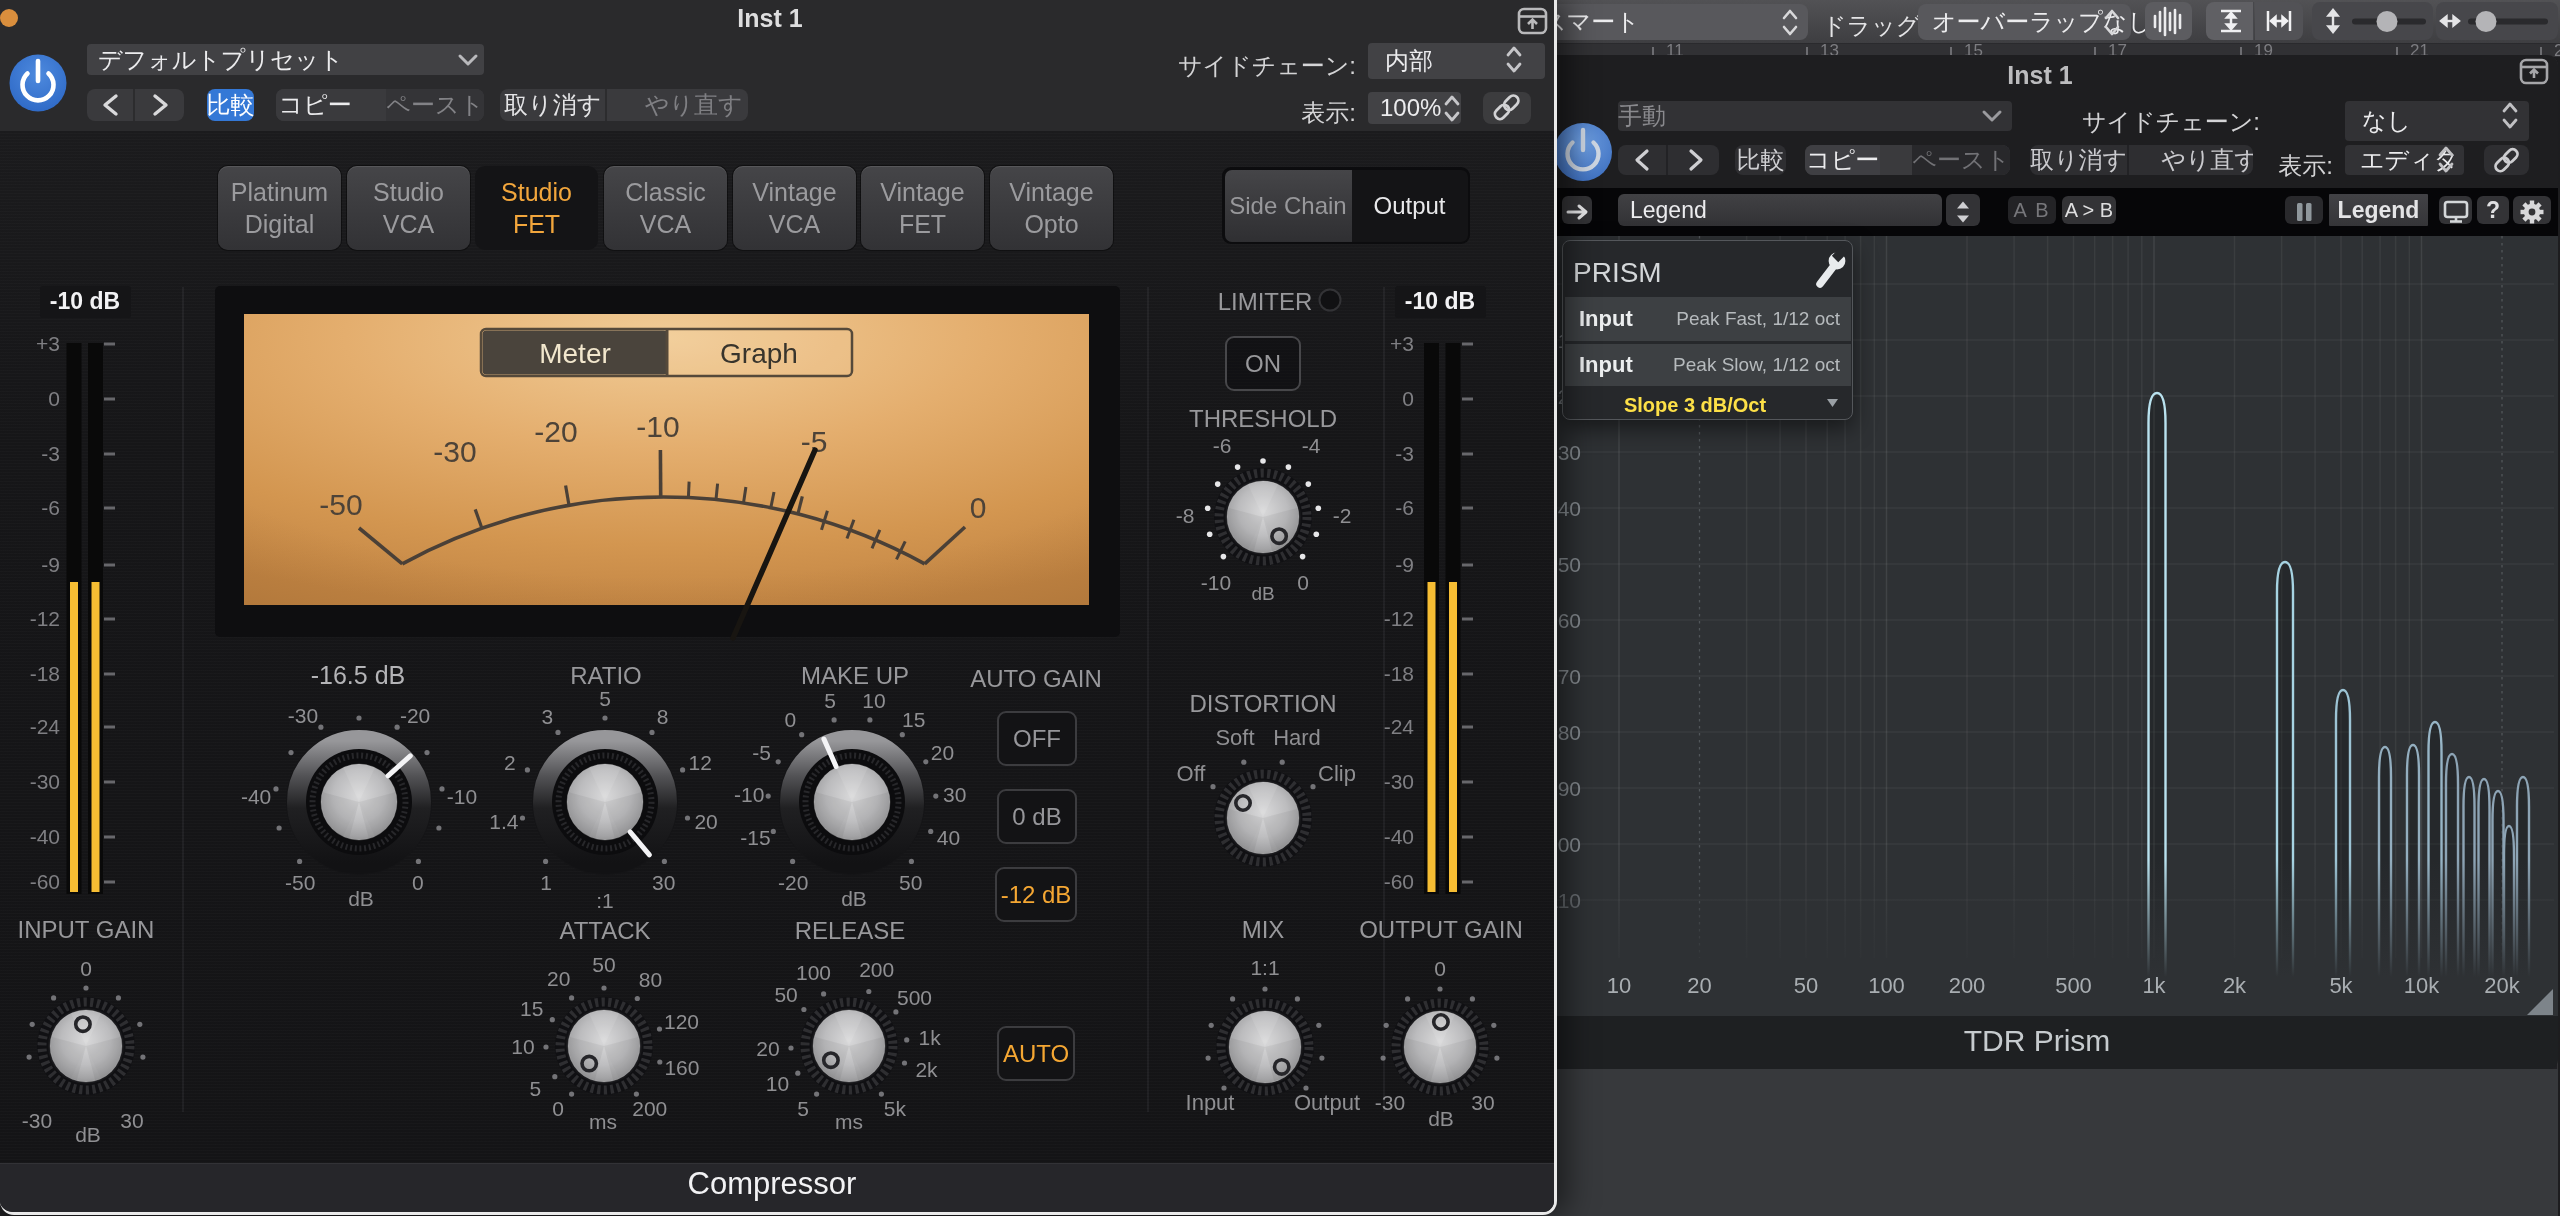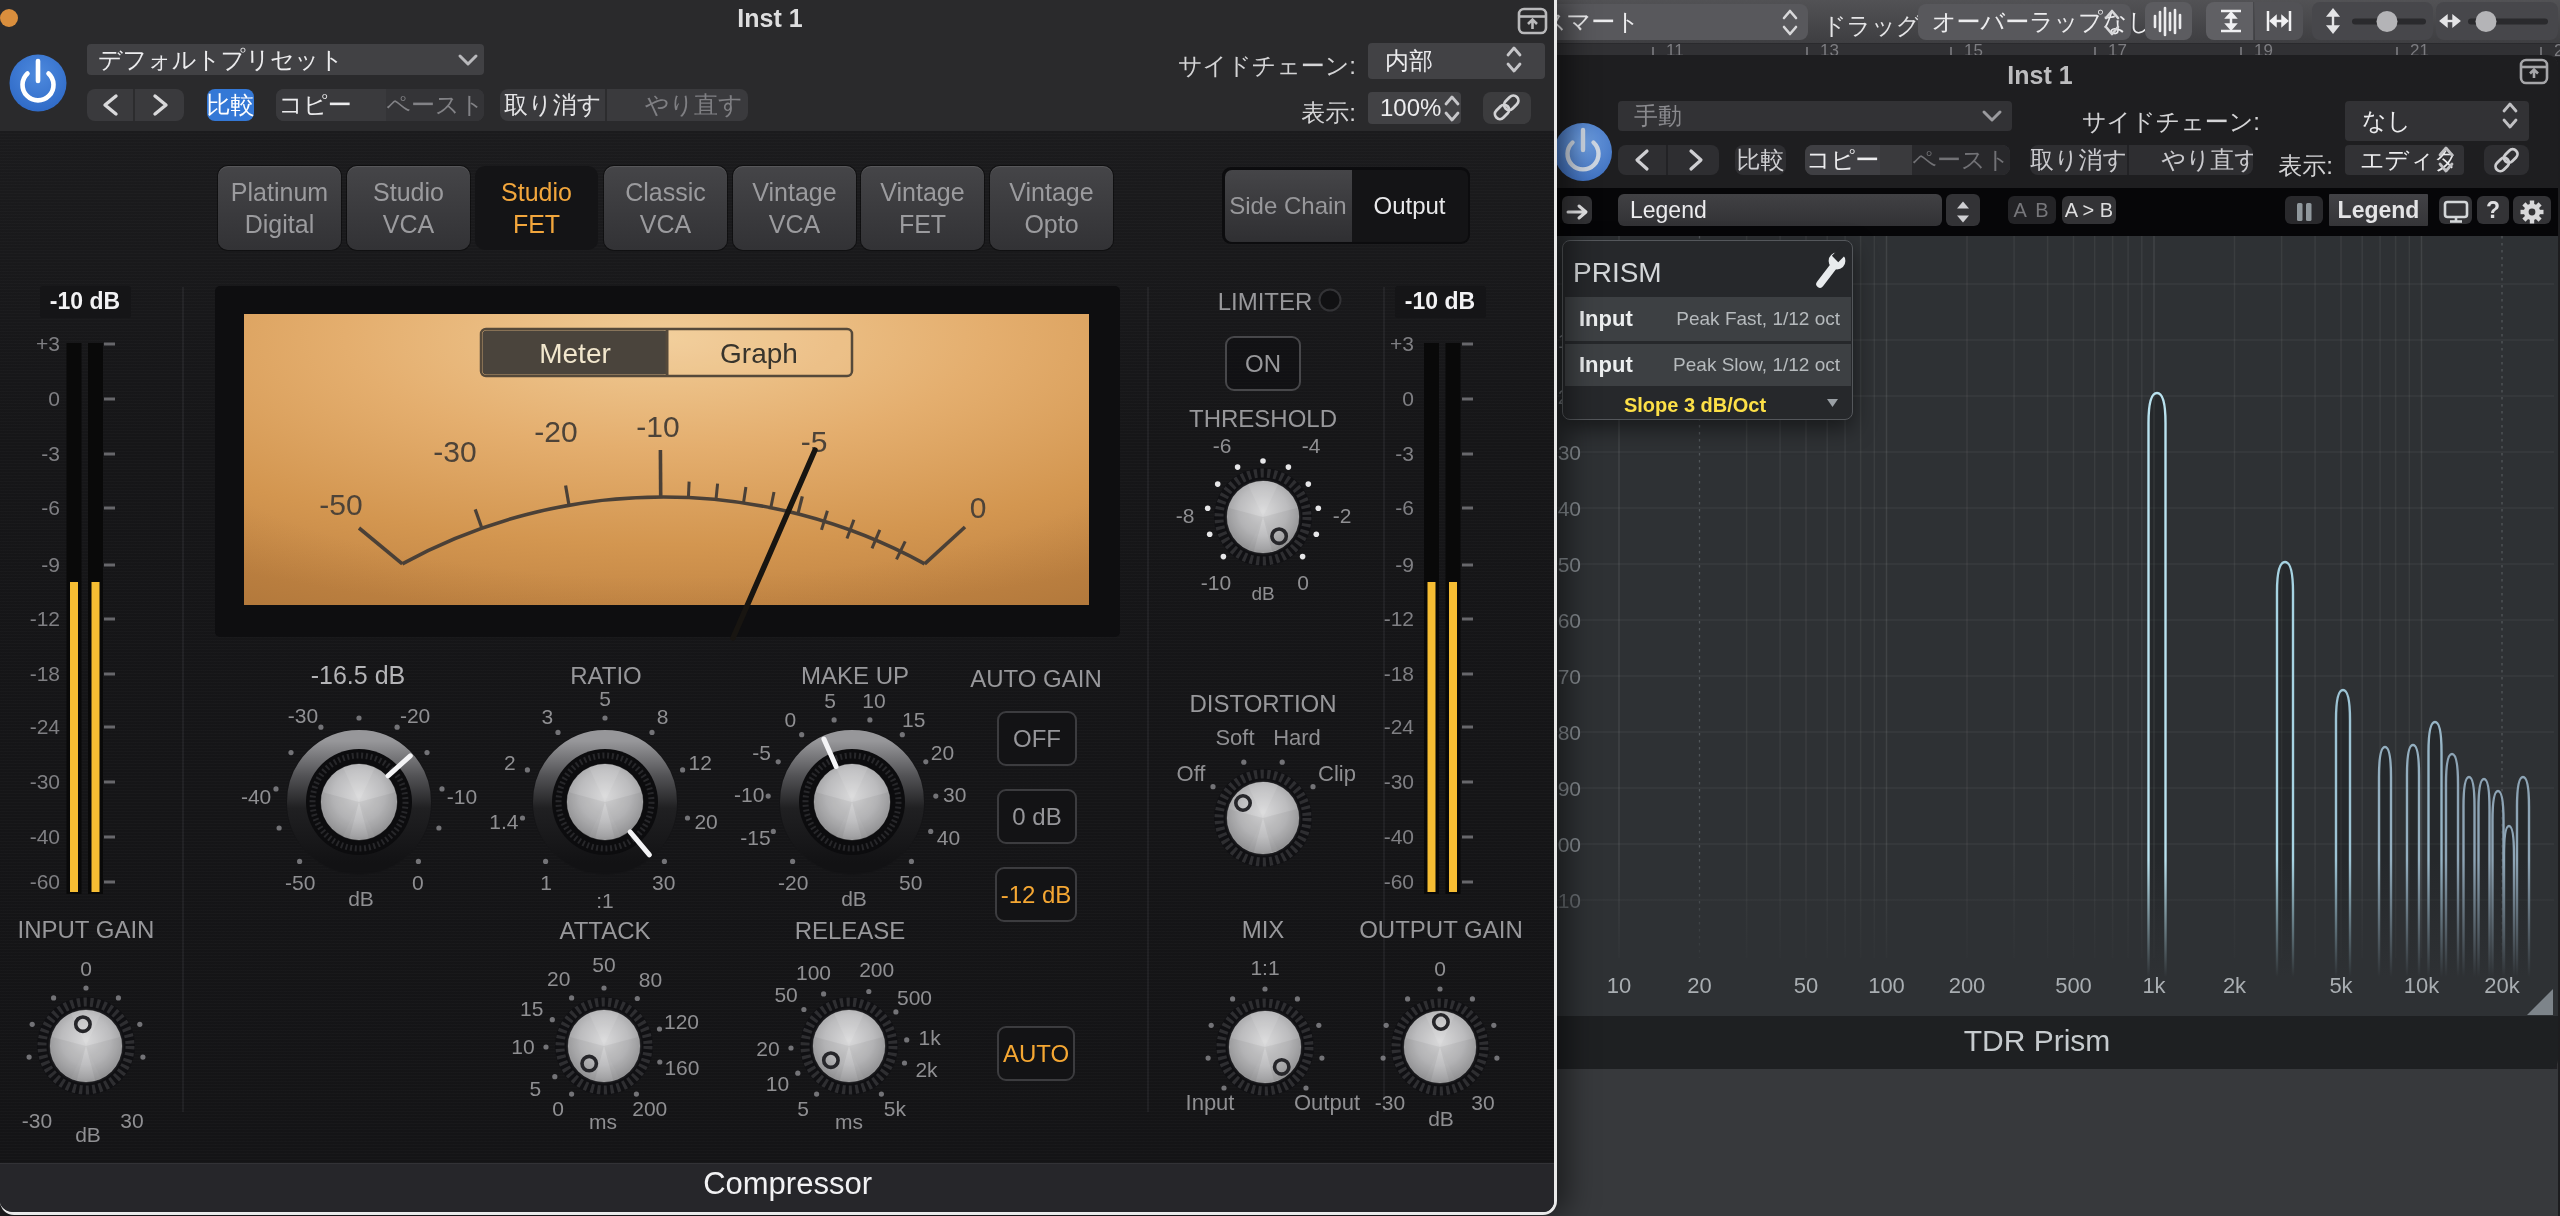--- a/index.html
+++ b/index.html
@@ -80,21 +80,21 @@
 <text x="1964" y="56" font-size="17" fill="#7c7c80" text-anchor="start" font-family="Liberation Sans, sans-serif">15</text>
 <text x="2108" y="56" font-size="17" fill="#7c7c80" text-anchor="start" font-family="Liberation Sans, sans-serif">17</text>
 <text x="2254" y="56" font-size="17" fill="#7c7c80" text-anchor="start" font-family="Liberation Sans, sans-serif">19</text>
 <text x="2410" y="56" font-size="17" fill="#7c7c80" text-anchor="start" font-family="Liberation Sans, sans-serif">21</text>
 <text x="2554" y="56" font-size="17" fill="#7c7c80" text-anchor="start" font-family="Liberation Sans, sans-serif">23</text>
 </svg>
 <div class="abs" id="w2">
   <div class="abs" style="left:0;top:0;width:1038px;height:133px;background:#1e1e20;border-radius:11px 11px 0 0"></div>
   <div class="abs" style="left:480px;top:6px;width:80px;text-align:center;font-size:25px;font-weight:700;color:#bcbcbe">Inst 1</div>
   <div class="dd" style="left:98px;top:46px;width:394px;height:30px;background:#323235;color:#8a8a8e;font-size:24px">
-      <span class="ck" style="margin-left:16px">手動</span>
+      <span class="ck" style="">手動</span>
     </div>
   <div class="abs" style="left:560px;top:51px;width:180px;text-align:right;font-size:24px;color:#d4d4d6"><span class="ck">サイドチェーン:</span></div>
   <div class="dd" style="left:825px;top:46px;width:184px;height:40px;background:#323235;font-size:24px">
       <span class="ck" style="margin-left:17px">なし</span>
     </div>
   <div class="grp" style="left:98px;top:90px;width:101px;height:30px;background:#2e2e31">
       <div style="width:50px;border-right:2px solid #222225"></div>
     </div>
   <div class="btn" style="left:215px;top:90px;width:51px;height:30px;background:#2e2e31;border-radius:8px;color:#d0d0d3;font-size:24px">
       <span class="ck">比較</span>
@@ -281,21 +281,21 @@
       <line x1="1820" y1="284" x2="1833" y2="267" stroke="#e8ebed" stroke-width="7.5" stroke-linecap="round"></line>
       <circle cx="1837" cy="261" r="8.4" fill="#e8ebed"></circle>
       <rect x="1835.5" y="248" width="9" height="13" fill="#26282b" transform="rotate(45 1840 254)"></rect>
     </g>
 <path d="M1827 399 l11 0 l-5.5 8 Z" fill="#9aa0a5"></path>
 </svg>
 <div class="abs" id="w1">
   <div class="abs" style="left:0;top:0;width:1554px;height:131px;background:#2a2a2c"></div>
   <div class="abs" style="left:0;top:131px;width:1554px;height:1032px;background:repeating-linear-gradient(0deg, rgba(255,255,255,0.015) 0 1px, rgba(0,0,0,0) 1px 3px), linear-gradient(#1b1b1d, #161618 30%, #141416)"></div>
   <div class="abs" style="left:0;top:1163px;width:1554px;height:50px;background:#26262a;border-top:1px solid rgba(255,255,255,0.06)"></div>
-  <div class="abs" style="left:672px;top:1166px;width:200px;text-align:right;font-size:31px;color:#f2f2f4;white-space:nowrap">Compressor</div>
+  <div class="abs" style="left:672px;top:1166px;width:200px;text-align:center;font-size:31px;color:#f2f2f4;white-space:nowrap">Compressor</div>
   <div class="abs" style="left:0px;top:9px;width:18px;height:18px;border-radius:50%;background:#d98e3d"></div>
   <div class="abs" style="left:690px;top:4px;width:160px;text-align:center;font-size:25px;font-weight:700;color:#dededf">Inst 1</div>
   <div class="dd" style="left:87px;top:44px;width:397px;height:31px;font-size:24px;background:#414144;color:#ececee">
       <span class="ck" style="margin-left:11px">デフォルトプリセット</span>
     </div>
   <div class="abs" style="left:1176px;top:50px;width:180px;text-align:right;font-size:24px;color:#d4d4d6"><span class="ck">サイドチェーン:</span></div>
   <div class="dd" style="left:1368px;top:43px;width:177px;height:36px;font-size:24px;background:#424245">
       <span class="ck" style="margin-left:17px">内部</span>
     </div>
   <div class="grp" style="left:87px;top:89px;width:97px;height:32px">

